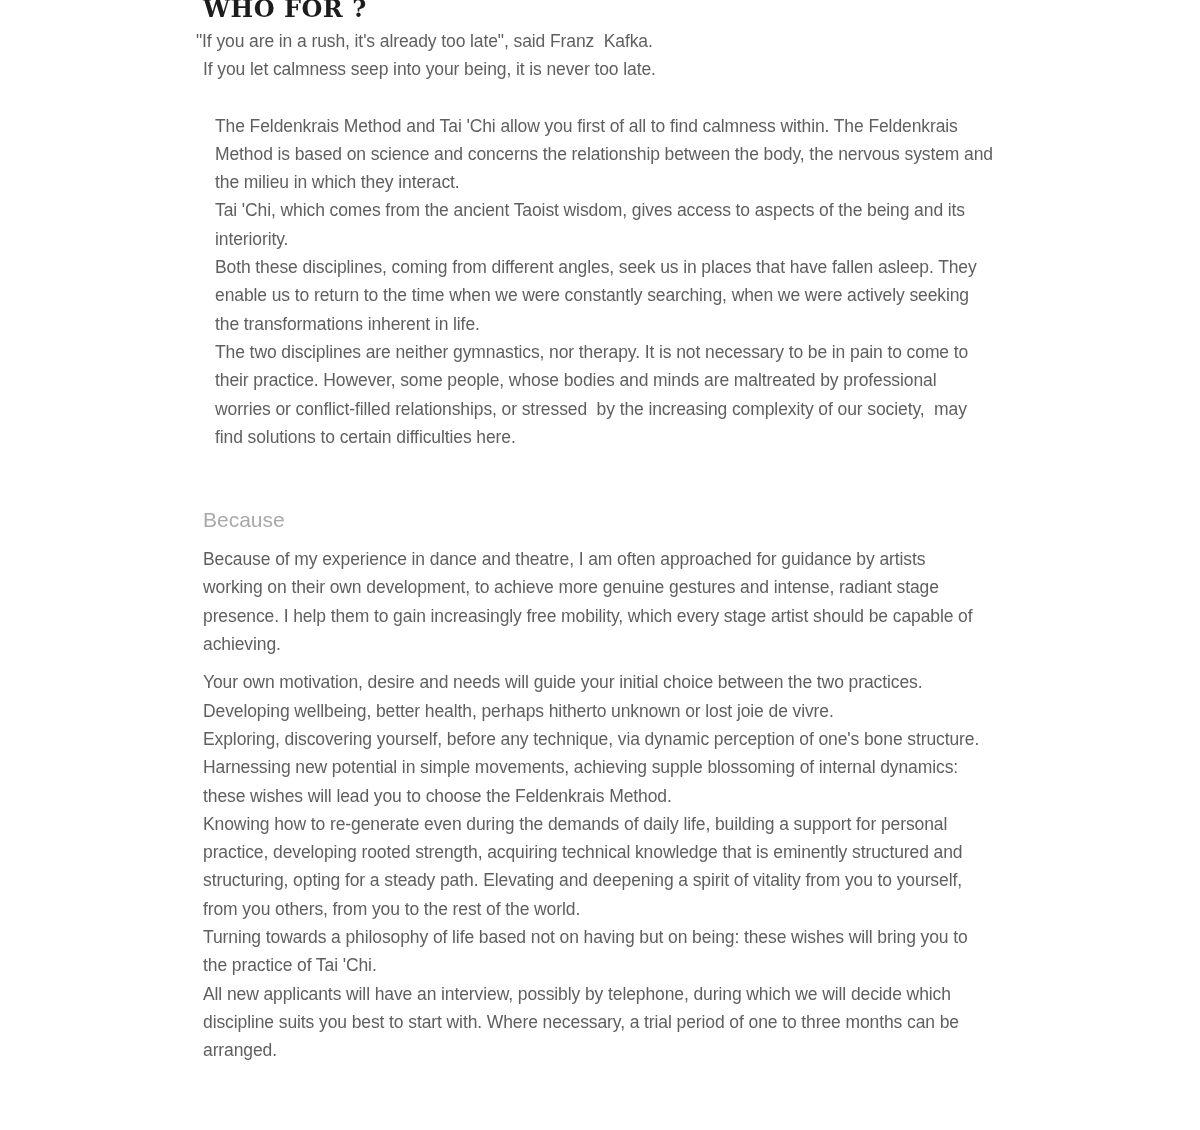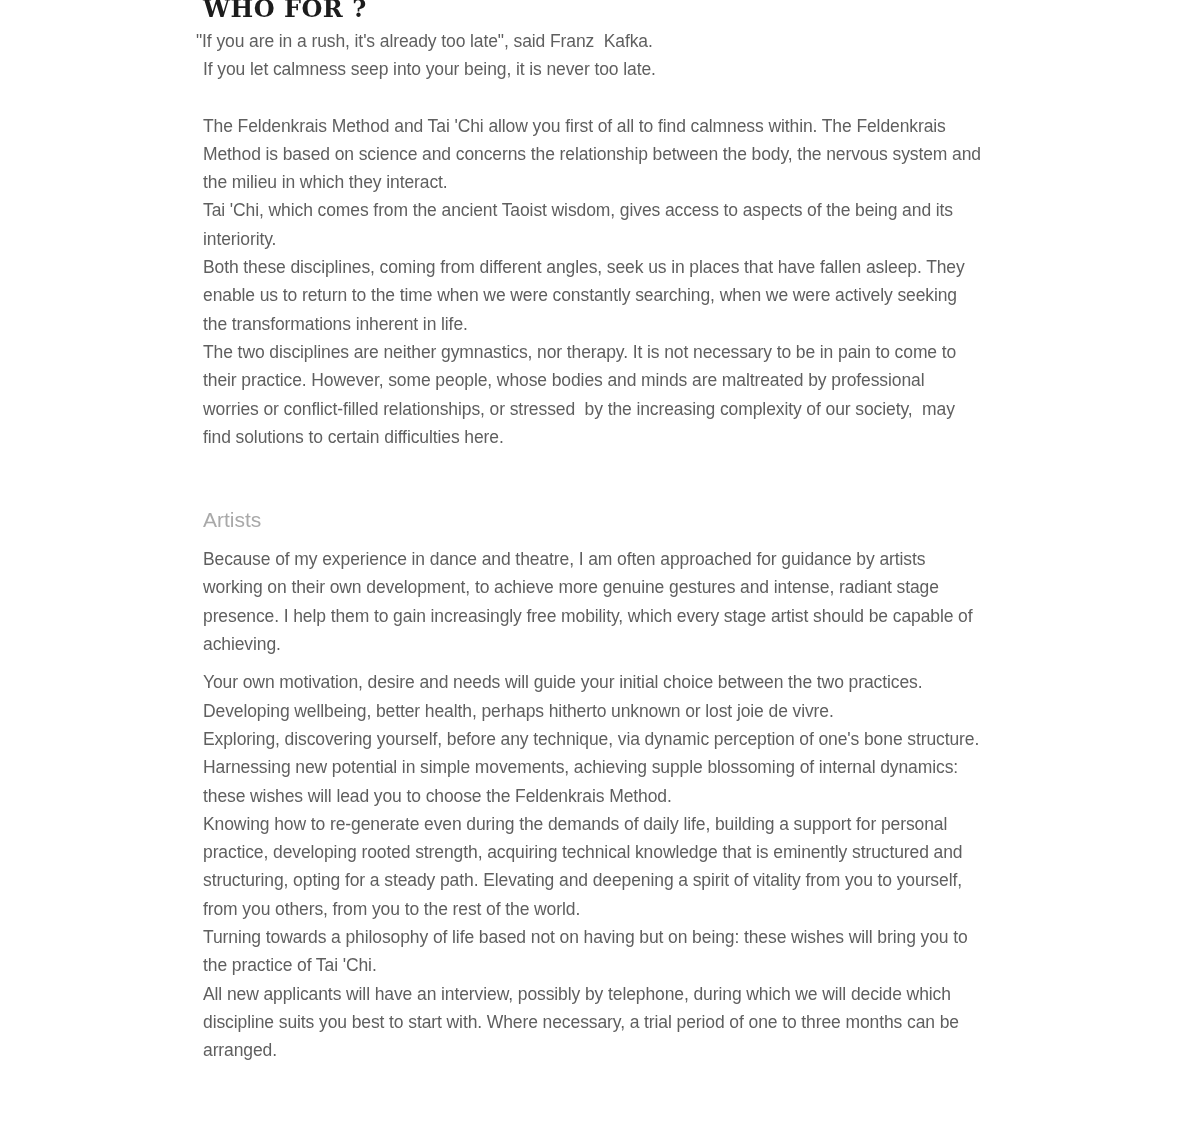--- a/index.html
+++ b/index.html
@@ -41,20 +41,21 @@
     letter-spacing: -0.1px;
     color: var(--body-color);
     white-space: pre;
   }
   .quote-block {
     margin-top: 6px;
     text-indent: -7px;
   }
   .main-block {
     margin-top: 28px;
+    margin-left: 12px;
   }
   h2.section-heading {
     font-family: "Liberation Sans", sans-serif;
     font-weight: 400;
     font-size: 21px;
     line-height: 30px;
     color: var(--heading-color);
     margin-top: 54px;
   }
   section .body-block {
@@ -79,21 +80,21 @@
 interiority.
 Both these disciplines, coming from different angles, seek us in places that have fallen asleep. They
 enable us to return to the time when we were constantly searching, when we were actively seeking
 the transformations inherent in life.
 The two disciplines are neither gymnastics, nor therapy. It is not necessary to be in pain to come to
 their practice. However, some people, whose bodies and minds are maltreated by professional
 worries or conflict-filled relationships, or stressed  by the increasing complexity of our society,  may
 find solutions to certain difficulties here.</p>
 
     <section>
-      <h2 class="section-heading">Artists</h2>
+      <h2 class="section-heading">Because</h2>
       <p class="body-block">Because of my experience in dance and theatre, I am often approached for guidance by artists
 working on their own development, to achieve more genuine gestures and intense, radiant stage
 presence. I help them to gain increasingly free mobility, which every stage artist should be capable of
 achieving.</p>
     </section>
 
     <section>
       <p class="body-block">Your own motivation, desire and needs will guide your initial choice between the two practices.
 Developing wellbeing, better health, perhaps hitherto unknown or lost joie de vivre.
 Exploring, discovering yourself, before any technique, via dynamic perception of one's bone structure.

